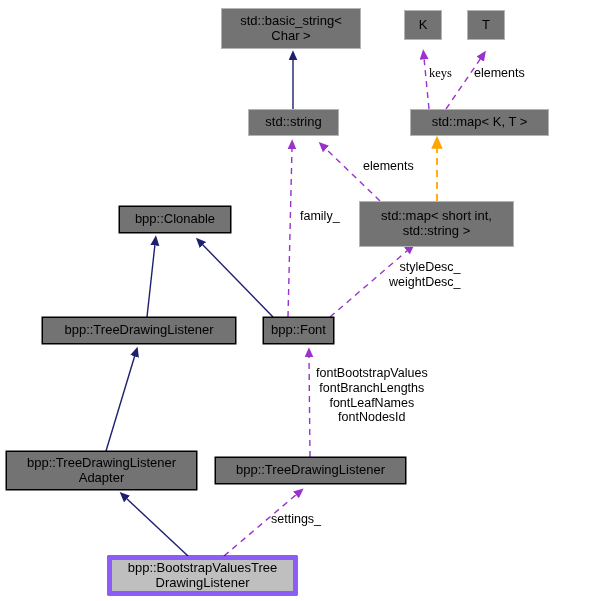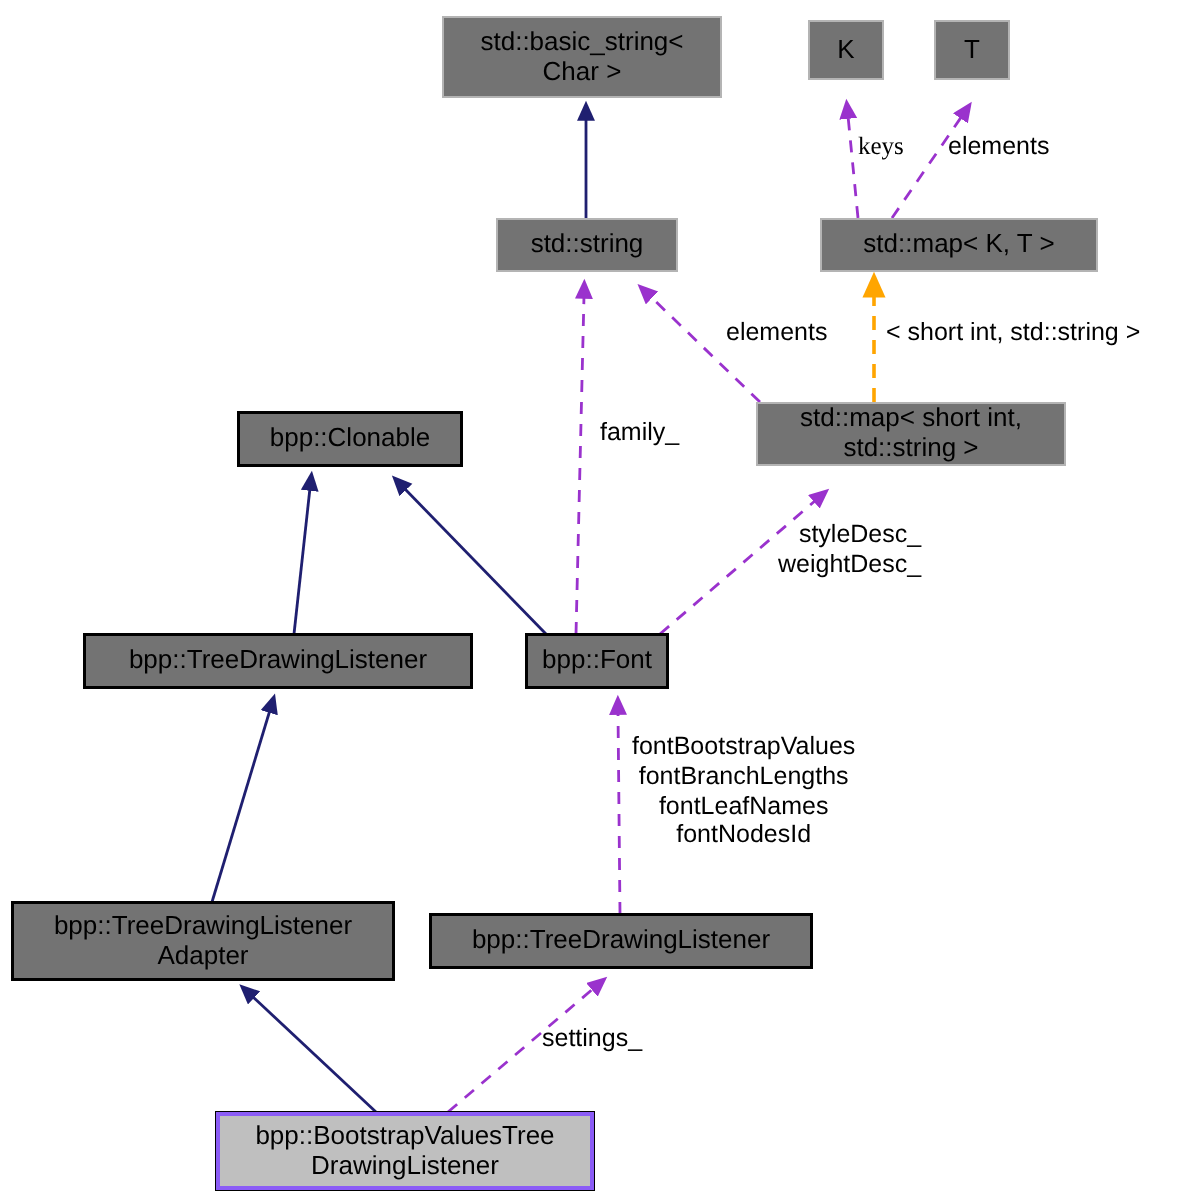--- a/index.html
+++ b/index.html
@@ -38,21 +38,21 @@
     z-index: 3;
   }
   .node.ext {
     border: 1px solid #b4b4b4;
   }
   .node.own {
     border: 1px solid #000000;
     box-shadow: 0 0 0 0.5px #000000;
   }
   .node.current {
-    border: 2px solid #8b5cf6;
+    border: 4px solid #8b5cf6;
     box-shadow: 0 0 0 0.5px #000000;
     background: #bfbfbf;
   }
   .edge-label {
     position: absolute;
     font-size: 12.5px;
     color: #000000;
     white-space: pre;
     line-height: 1.18;
     text-align: center;
@@ -136,21 +136,21 @@
 Char &gt;</div>
 
   <div class="node ext" style="left:404px; top:10px; width:38px; height:30px;">K</div>
 
   <div class="node ext" style="left:467px; top:10px; width:38px; height:30px;">T</div>
 
   <div class="node ext" style="left:248px; top:109px; width:91px; height:27px;">std::string</div>
 
   <div class="node ext" style="left:367px; top:109px; width:139px; height:27px;margin-left:43px;">std::map&lt; K, T &gt;</div>
 
-  <div class="node ext" style="left:359px; top:201px; width:155px; height:32px;margin-left:19px;">std::map&lt; short int,
+  <div class="node ext" style="left:359px; top:201px; width:155px; height:46px;">std::map&lt; short int,
 std::string &gt;</div>
 
   <div class="node own" style="left:119px; top:206px; width:112px; height:27px;">bpp::Clonable</div>
 
   <div class="node own" style="left:42px; top:317px; width:194px; height:27px;">bpp::TreeDrawingListener</div>
 
   <div class="node own" style="left:263px; top:317px; width:71px; height:27px;">bpp::Font</div>
 
   <div class="node own" style="left:6px; top:451px; width:191px; height:39px;">bpp::TreeDrawingListener
 Adapter</div>
@@ -159,21 +159,20 @@
 
   <div class="node current" style="left:108px; top:556px; width:189px; height:39px;">bpp::BootstrapValuesTree
 DrawingListener</div>
 
   <div class="edge-label" style="left:429px; top:66px;font-family:Liberation Serif, serif;">keys</div>
 
   <div class="edge-label" style="left:474px; top:66px;">elements</div>
 
   <div class="edge-label" style="left:363px; top:159px;">elements</div>
 
-  <div class="edge-label left" style="left:443px; top:159px;">&lt; short int, std::string &gt;</div>
 
   <div class="edge-label left" style="left:300px; top:209px;">family_</div>
 
   <div class="edge-label" style="left:389px; top:260px;text-align:right;">styleDesc_
 weightDesc_</div>
 
   <div class="edge-label" style="left:316px; top:366px;">fontBootstrapValues
 fontBranchLengths
 fontLeafNames
 fontNodesId</div>

